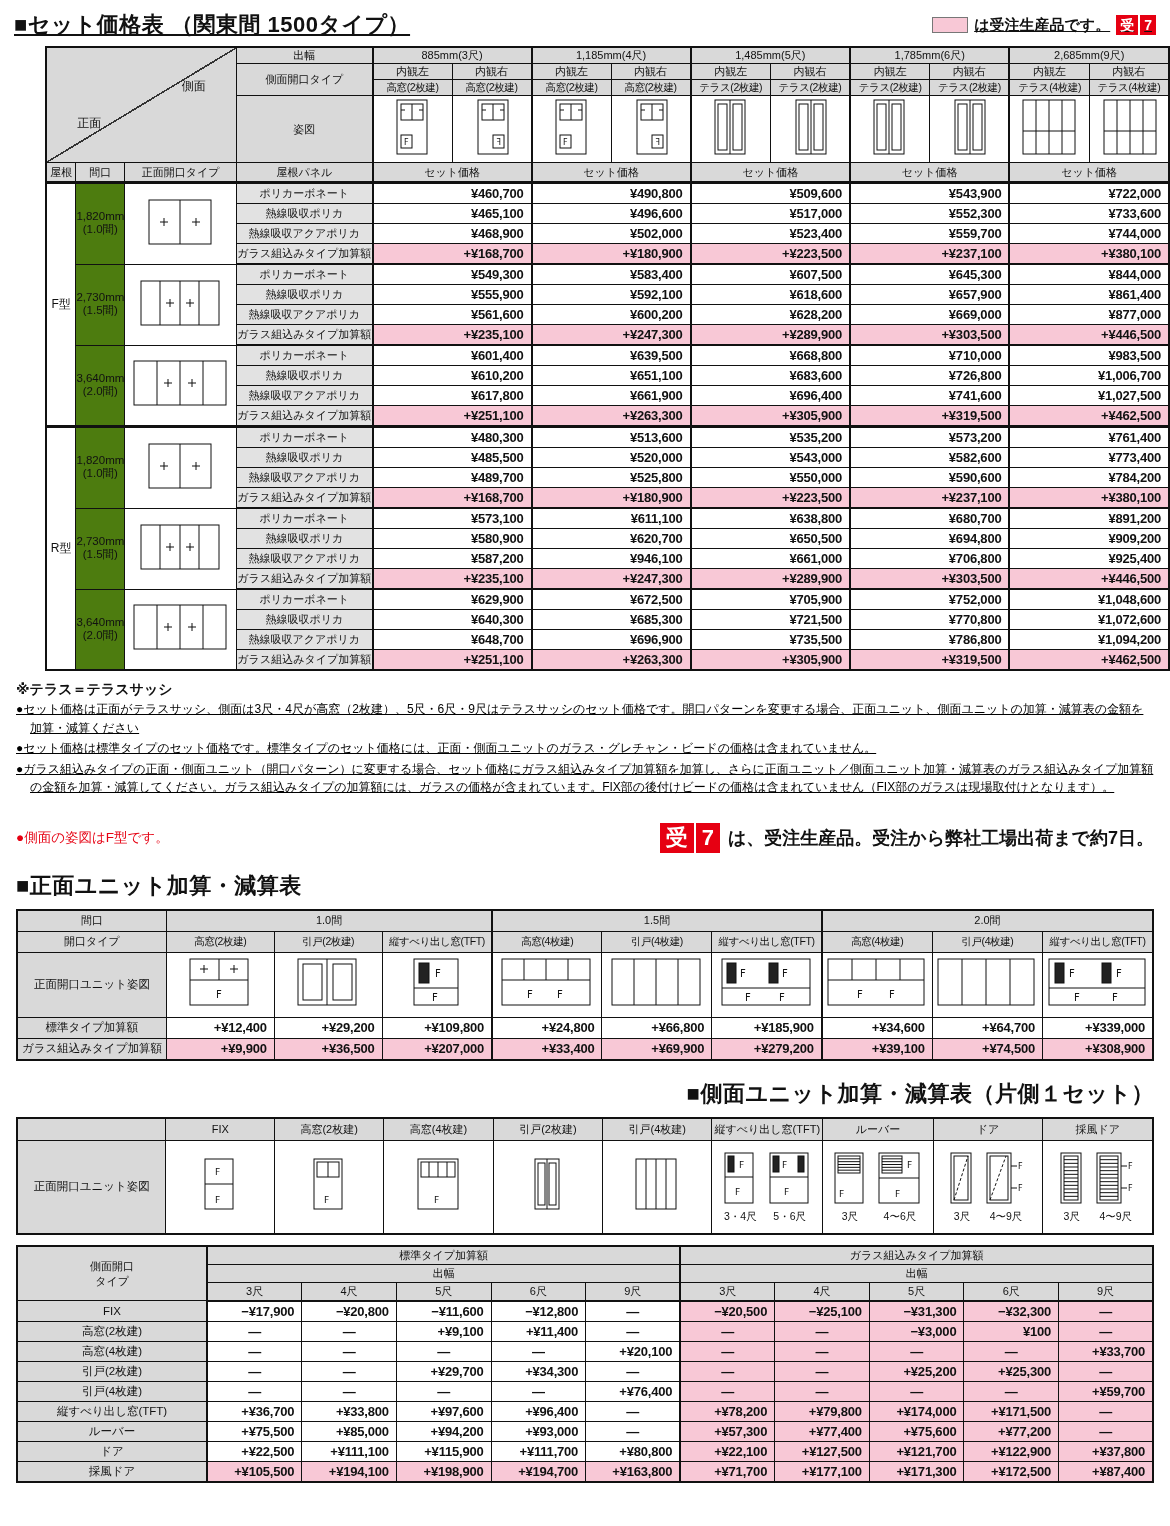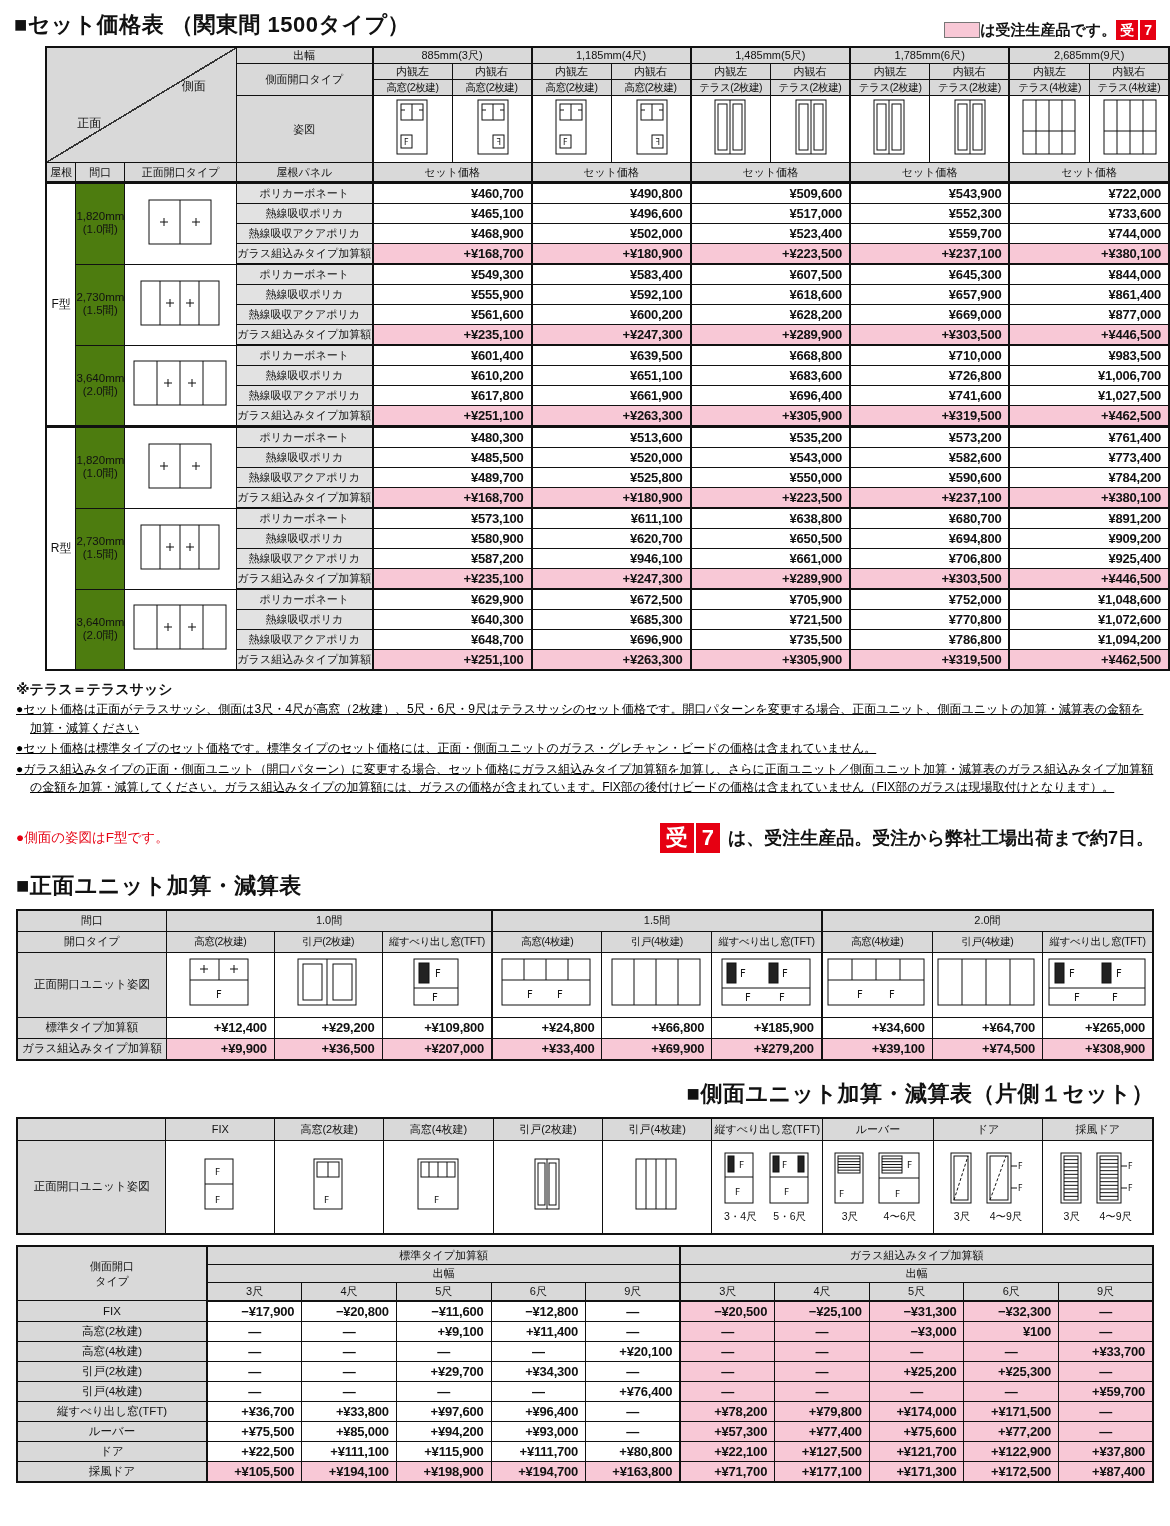--- a/index.html
+++ b/index.html
@@ -1,22 +1,22 @@
 <!DOCTYPE html>
 <html><head>
 <meta charset="utf-8">
 <style>
   html,body{margin:0;padding:0;background:#fff;}
   body{width:1170px;font-family:"Liberation Sans","DejaVu Sans",sans-serif;color:#111;}
   .page{width:1170px;position:relative;padding-top:6px;}
 
   
-  .topbar{display:flex;justify-content:space-between;align-items:flex-end;margin:4px 14px 6px 14px;}
+  .topbar{display:flex;justify-content:space-between;align-items:center;margin:4px 14px 6px 14px;text-decoration:underline;}
   .sec-title{font-size:22px;font-weight:bold;letter-spacing:0.5px;}
-  .legend{display:flex;align-items:center;font-size:15px;font-weight:bold;}
+  .legend{display:flex;align-items:center;gap:6px;font-size:15px;font-weight:bold;}
   .swatch{display:inline-block;width:34px;height:14px;background:#f8c8d6;border:1px solid #777;}
   .jbadge{display:inline-flex;background:#e60012;color:#fff;font-weight:bold;align-items:stretch;line-height:1;}
   .jbadge span{padding:3px 4px;}
   .jbadge .bn{border-left:2px solid #fff;}
   .jbadge.small{font-size:14px;}
   .jbadge.big{font-size:22px;}
   .jbadge.big span{padding:4px 6px;}
 
   
   table{border-collapse:collapse;table-layout:fixed;}
@@ -645,21 +645,21 @@
             <tr>
               <td class="rowlbl">標準タイプ加算額</td>
               <td class="v">+¥12,400</td>
               <td class="v">+¥29,200</td>
               <td class="v">+¥109,800</td>
               <td class="v gsep">+¥24,800</td>
               <td class="v">+¥66,800</td>
               <td class="v">+¥185,900</td>
               <td class="v gsep">+¥34,600</td>
               <td class="v">+¥64,700</td>
-              <td class="v">+¥265,000</td>
+              <td class="v">+¥339,000</td>
             </tr>
             <tr>
               <td class="rowlbl pk">ガラス組込みタイプ加算額</td>
               <td class="v pk">+¥9,900</td>
               <td class="v pk">+¥36,500</td>
               <td class="v pk">+¥207,000</td>
               <td class="v pk gsep">+¥33,400</td>
               <td class="v pk">+¥69,900</td>
               <td class="v pk">+¥279,200</td>
               <td class="v pk gsep">+¥39,100</td>

